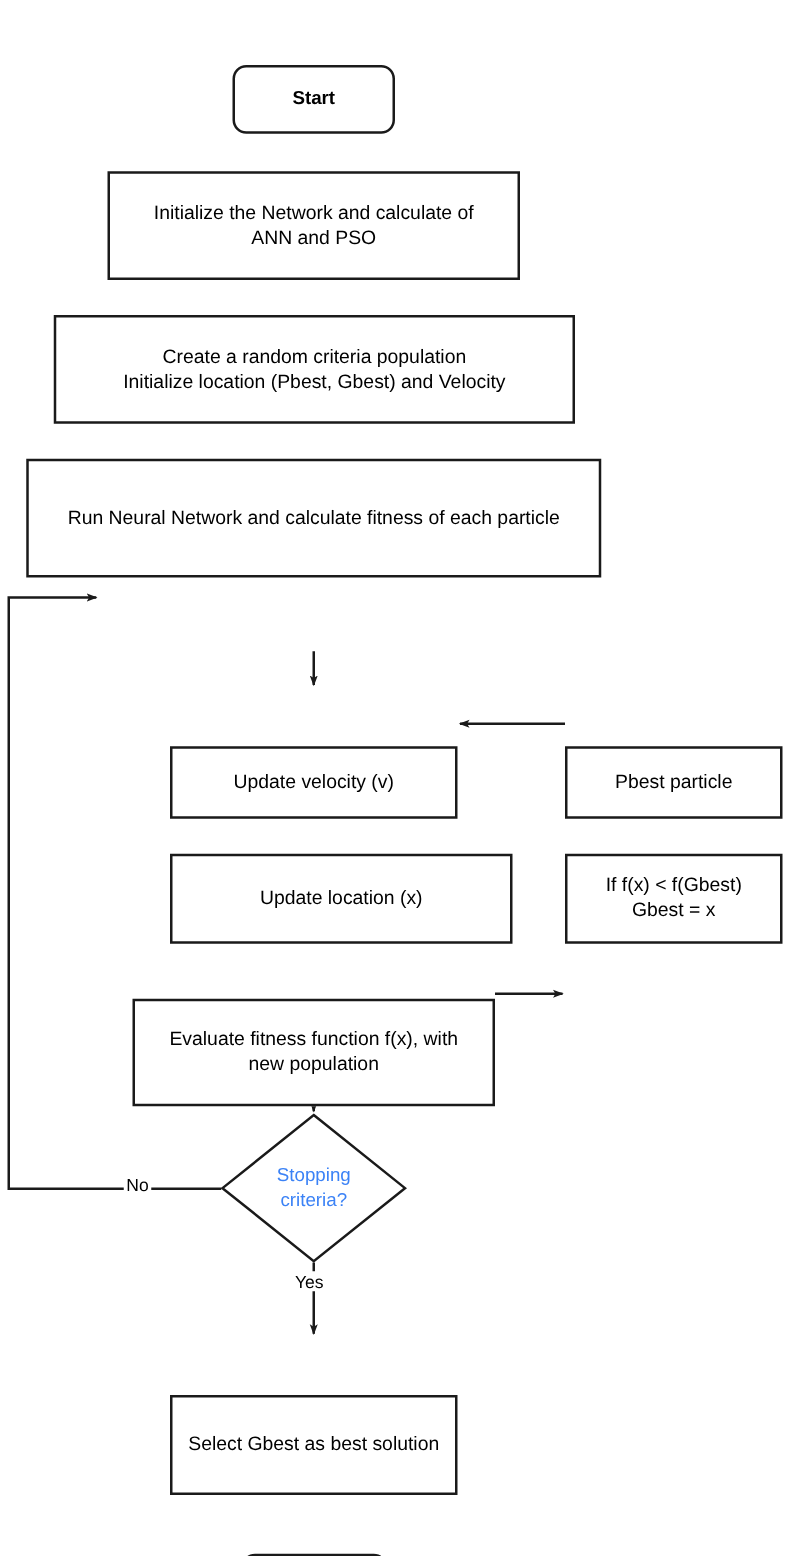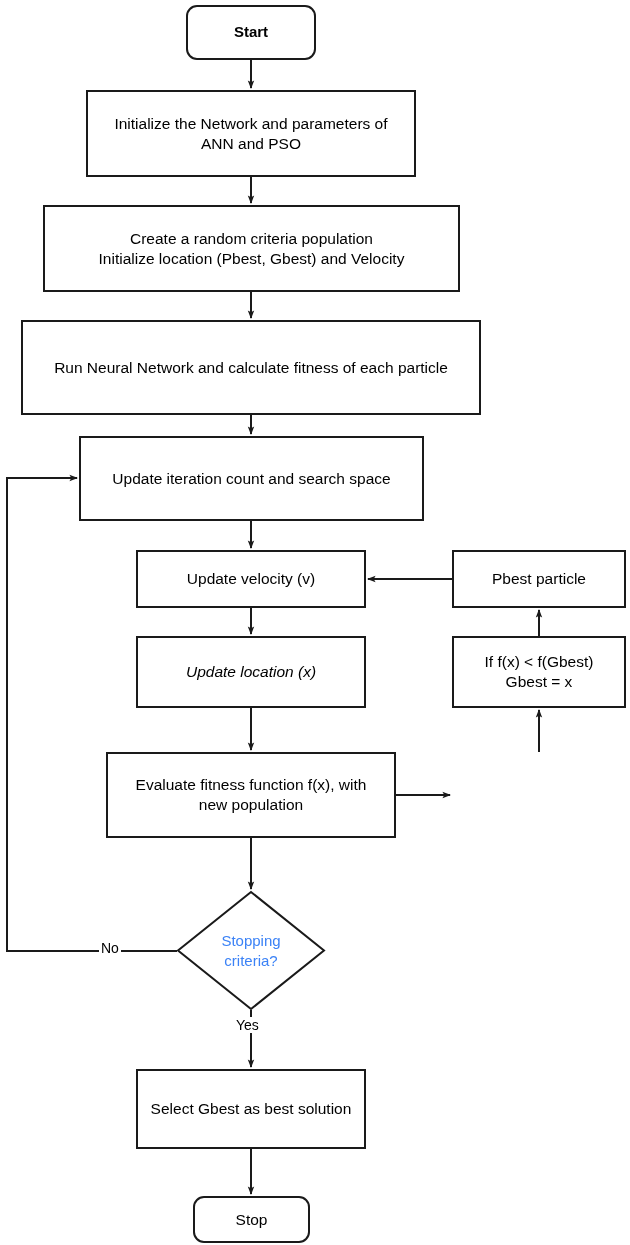--- a/index.html
+++ b/index.html
@@ -32,20 +32,21 @@
     display: flex;
     align-items: center;
     justify-content: center;
     text-align: center;
     color: #000000;
     font-size: 15.5px;
     line-height: 1.26;
     z-index: 2;
     white-space: pre-line;
     padding: 2px 6px;
+    margin-top: 47px;
   }
   .node.terminator {
     border-radius: 11px;
   }
   .node.bold-text {
     font-weight: bold;
     font-size: 15px;
   }
   .diamond-wrap {
     position: absolute;
@@ -122,33 +123,32 @@
       <polyline points="177,951 7,951 7,478 77,478" marker-end="url(#arrowhead)"></polyline>
 
       <line x1="251" y1="1010" x2="251" y2="1067" marker-end="url(#arrowhead)"></line>
 
       <line x1="251" y1="1149" x2="251" y2="1194" marker-end="url(#arrowhead)"></line>
     </g>
   </svg>
 
   <div class="node terminator bold-text" style="left:186px; top:5px; width:130px; height:55px;">Start</div>
 
-  <div class="node" style="left:86px; top:90px; width:330px; height:87px;">Initialize the Network and parameters of
+  <div class="node" style="left:86px; top:90px; width:330px; height:87px;">Initialize the Network and calculate of
 ANN and PSO</div>
 
   <div class="node" style="left:43px; top:205px; width:417px; height:87px;">Create a random criteria population
 Initialize location (Pbest, Gbest) and Velocity</div>
 
   <div class="node" style="left:21px; top:320px; width:460px; height:95px;">Run Neural Network and calculate fitness of each particle</div>
 
-  <div class="node" style="left:79px; top:436px; width:345px; height:85px;">Update iteration count and search space</div>
 
   <div class="node" style="left:136px; top:550px; width:230px; height:58px;">Update velocity (v)</div>
 
-  <div class="node" style="left:136px; top:636px; width:230px; height:72px;font-style:italic;">Update location (x)</div>
+  <div class="node" style="left:136px; top:636px; width:274px; height:72px;">Update location (x)</div>
 
   <div class="node" style="left:106px; top:752px; width:290px; height:86px;">Evaluate fitness function f(x), with
 new population</div>
 
   <div class="node" style="left:452px; top:550px; width:174px; height:58px;">Pbest particle</div>
 
   <div class="node" style="left:452px; top:636px; width:174px; height:72px;">If f(x) &lt; f(Gbest)
 Gbest = x</div>
 
 

